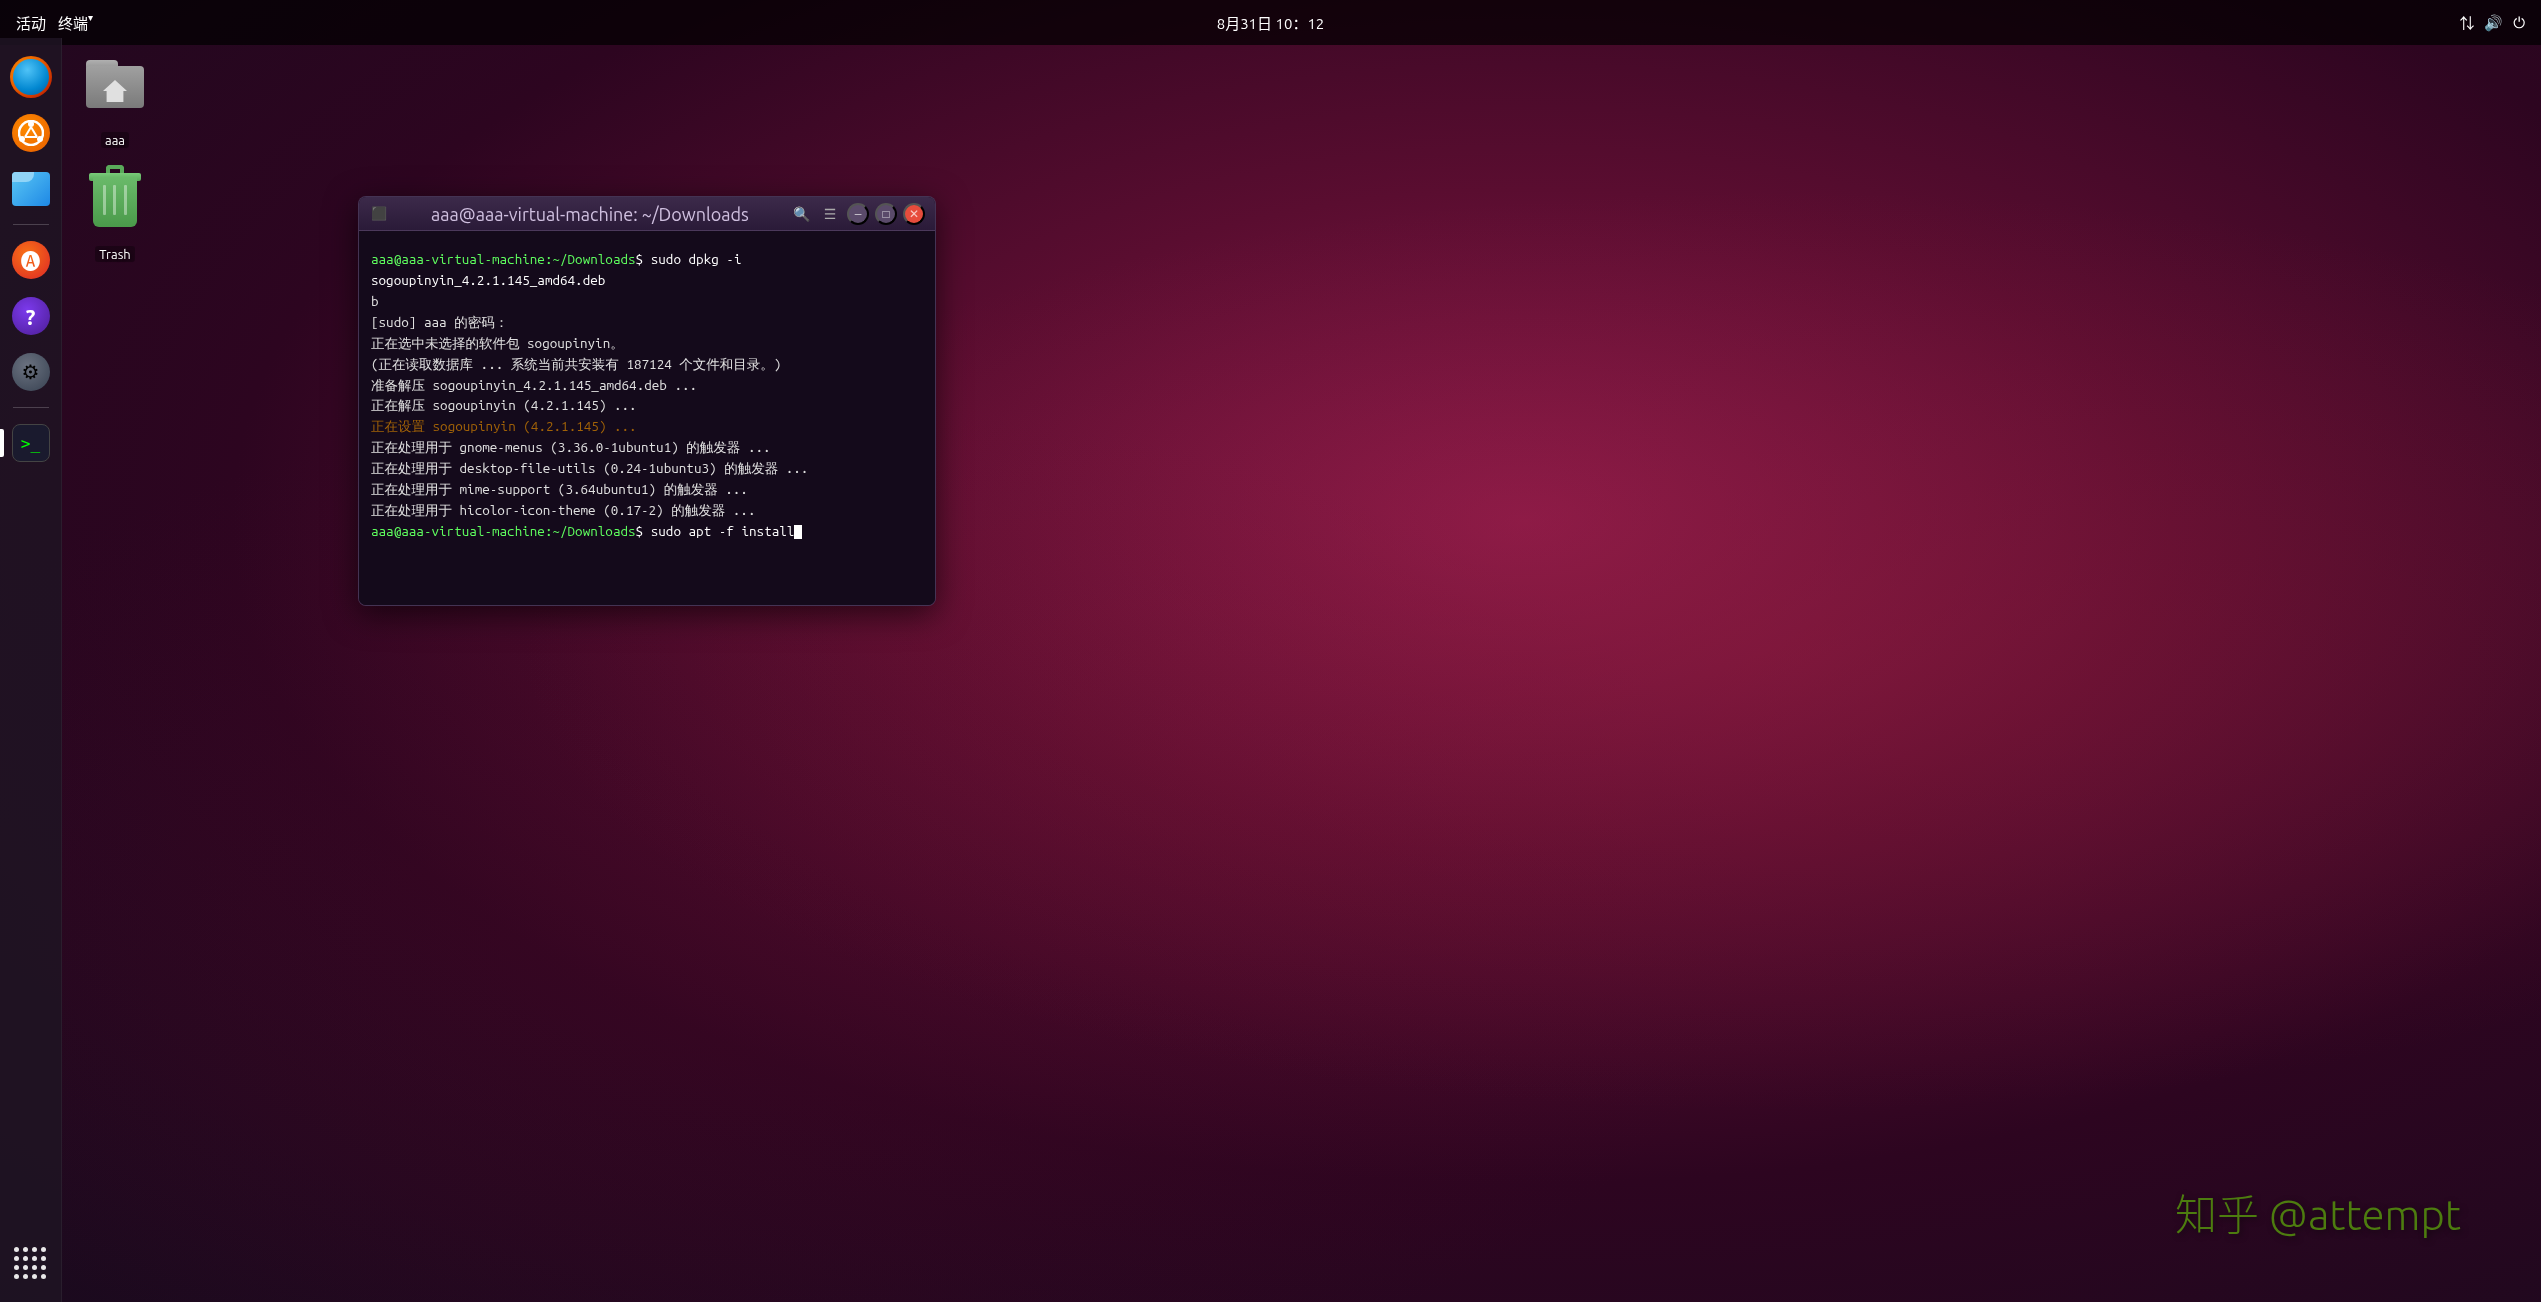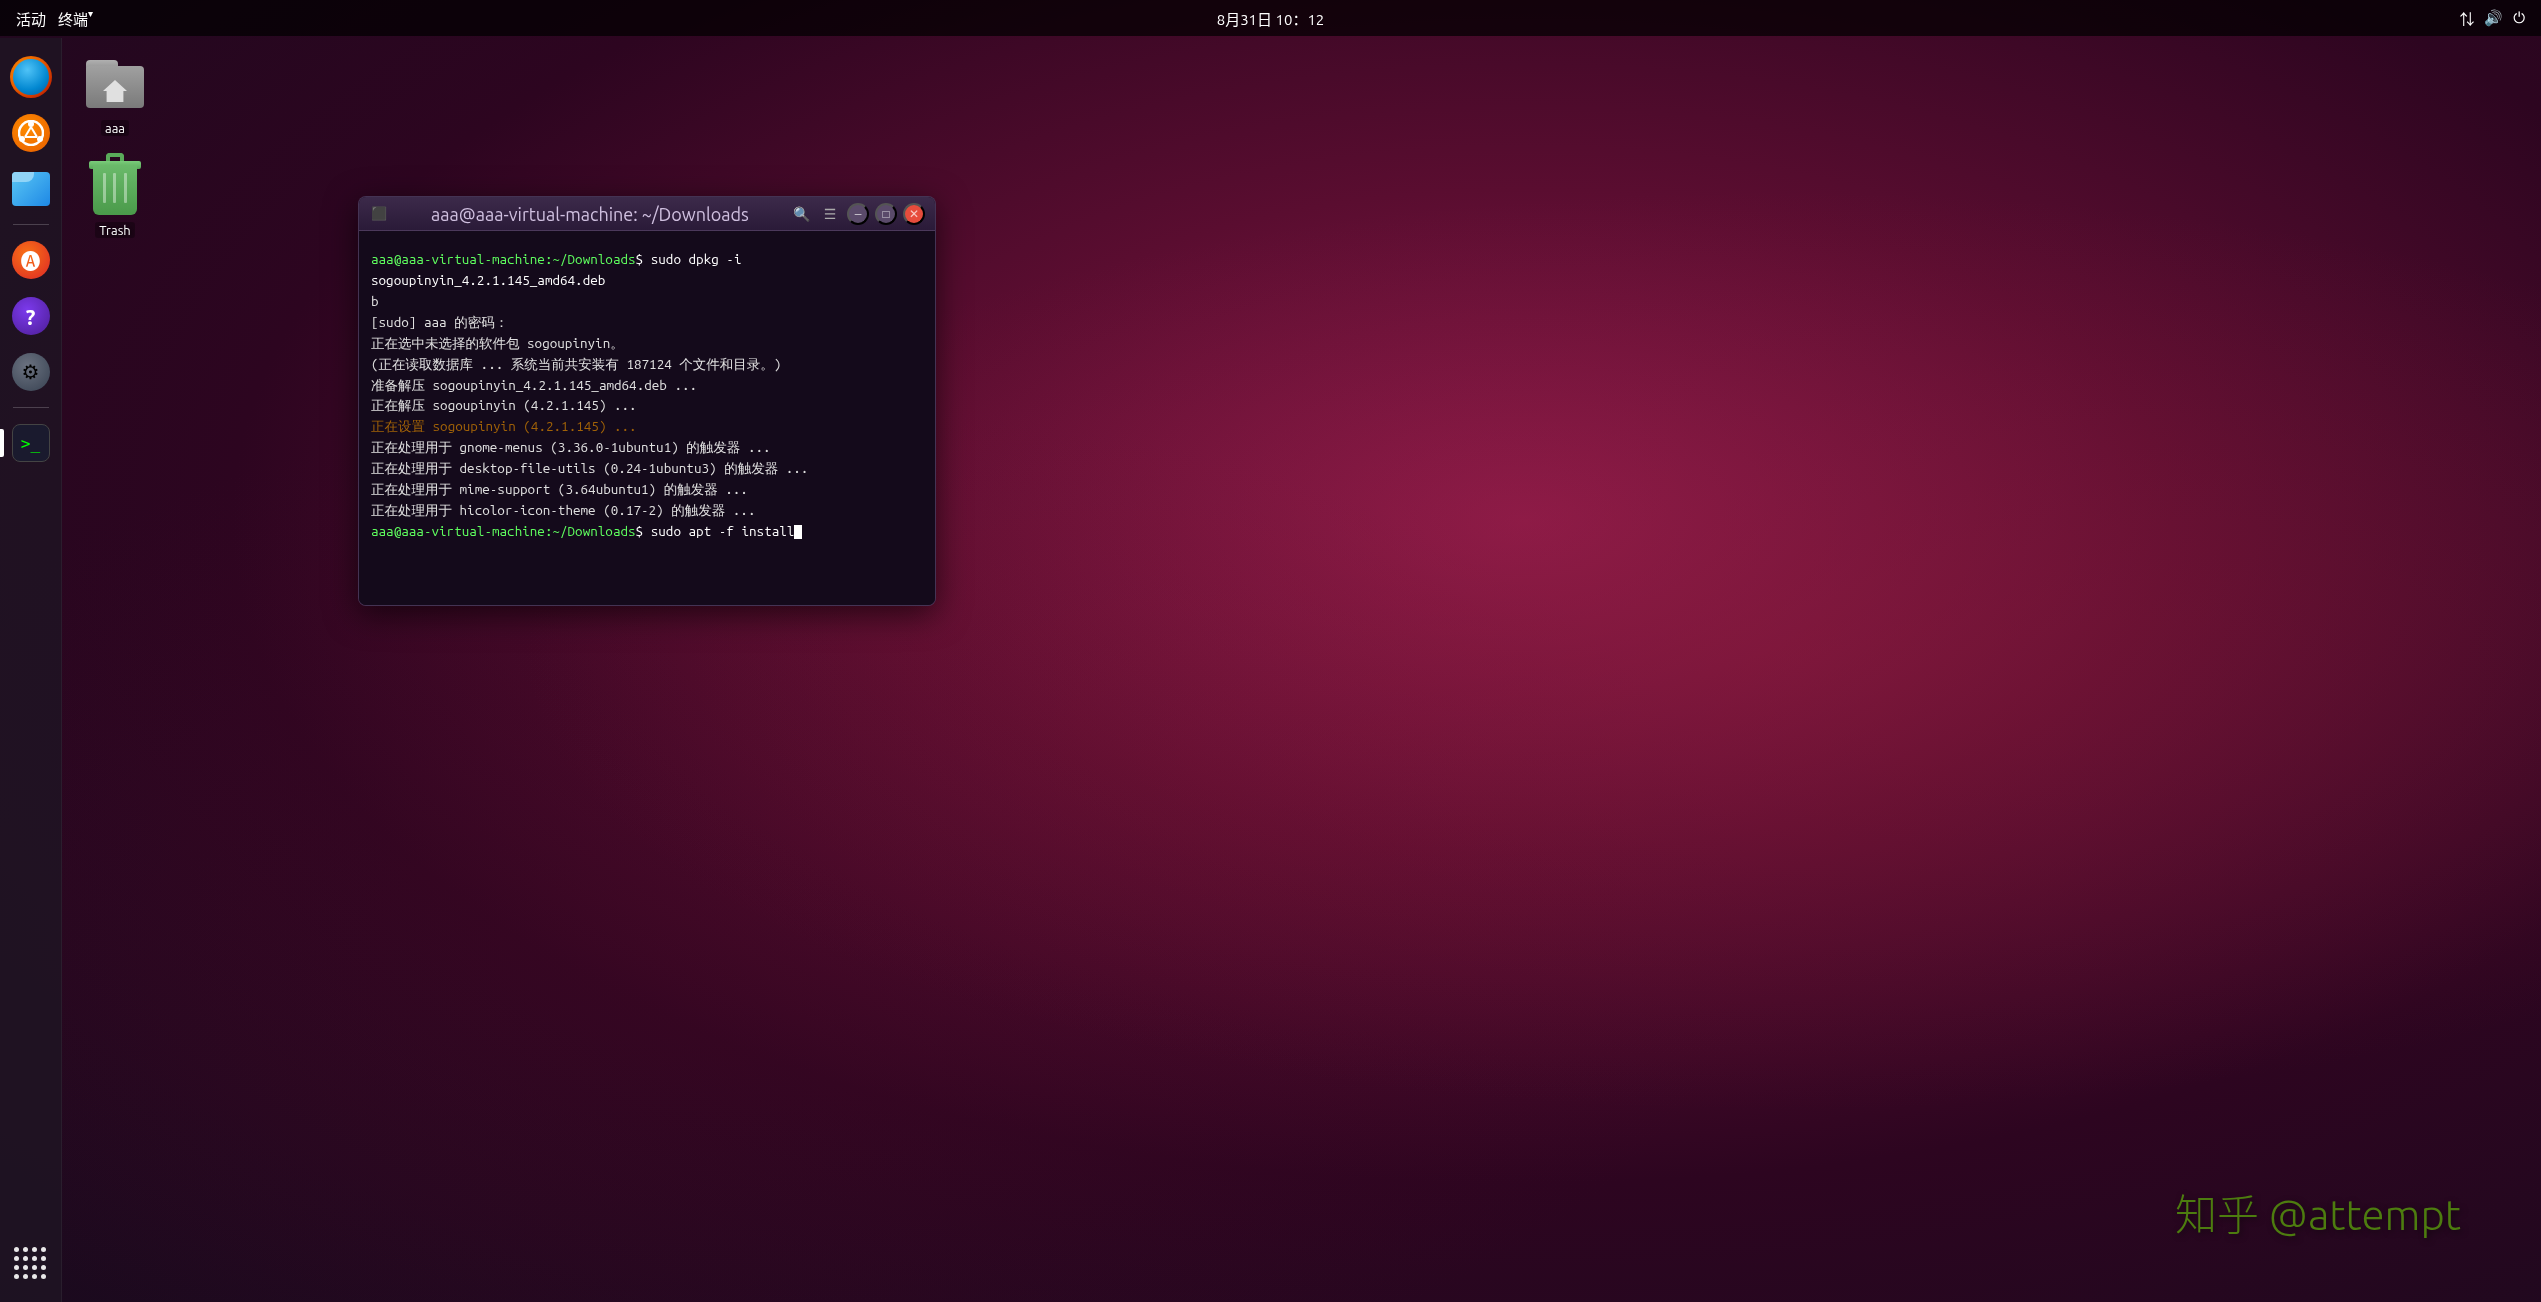--- a/index.html
+++ b/index.html
@@ -32,21 +32,21 @@
         radial-gradient(ellipse at 30% 70%, rgba(80, 10, 40, 0.3) 0%, transparent 40%);
       z-index: 0;
     }
 
     
     .top-bar {
       position: absolute;
       top: 0;
       left: 0;
       right: 0;
-      height: 36px;
+      height: 45px;
       background: rgba(0,0,0,0.7);
       display: flex;
       align-items: center;
       justify-content: space-between;
       padding: 0 16px;
       z-index: 100;
     }
 
     .top-bar-left {
       display: flex;
@@ -261,21 +261,21 @@
       display: flex;
       flex-direction: column;
       gap: 16px;
       z-index: 10;
     }
 
     .desktop-icon {
       display: flex;
       flex-direction: column;
       align-items: center;
-      gap: 6px;
+      gap: 18px;
       cursor: pointer;
       width: 90px;
     }
 
     .desktop-icon-img {
       width: 64px;
       height: 64px;
       display: flex;
       align-items: center;
       justify-content: center;

